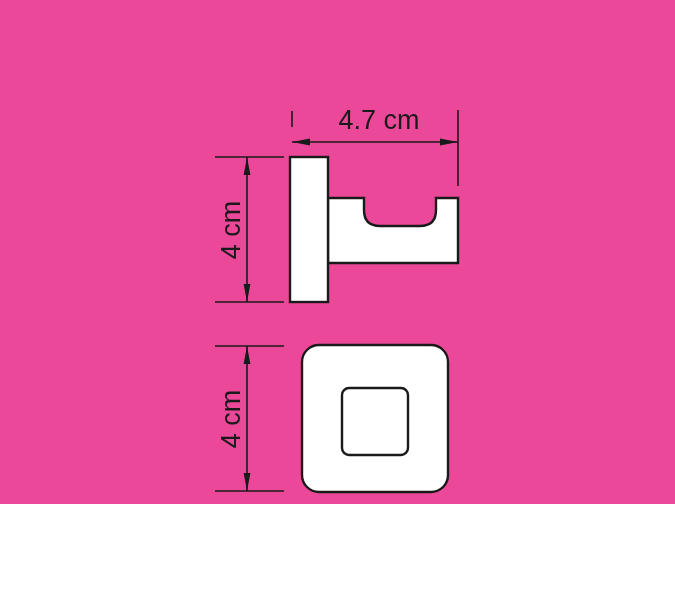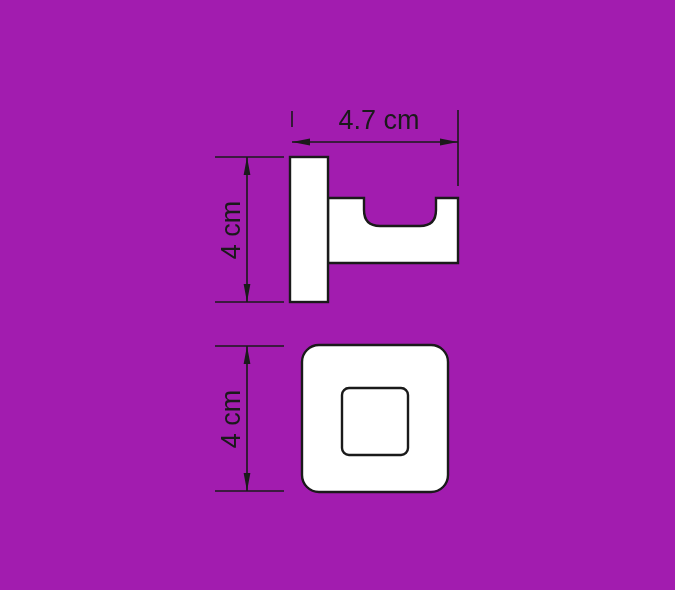--- a/index.html
+++ b/index.html
@@ -3,22 +3,22 @@
 <meta charset="utf-8">
 <style>
   html, body {
     margin: 0;
     padding: 0;
     background: #ffffff;
   }
   .canvas {
     position: relative;
     width: 675px;
-    height: 590px;
-    background: #a21caf;
+    height: 504px;
+    background: #ec4899;
     overflow: hidden;
     font-family: "Liberation Sans", sans-serif;
     text-decoration: underline;
   }
   svg { display: block; }
   .shape {
     fill: #ffffff;
     stroke: #1a1a1a;
     stroke-width: 2.4;
     stroke-linejoin: miter;

